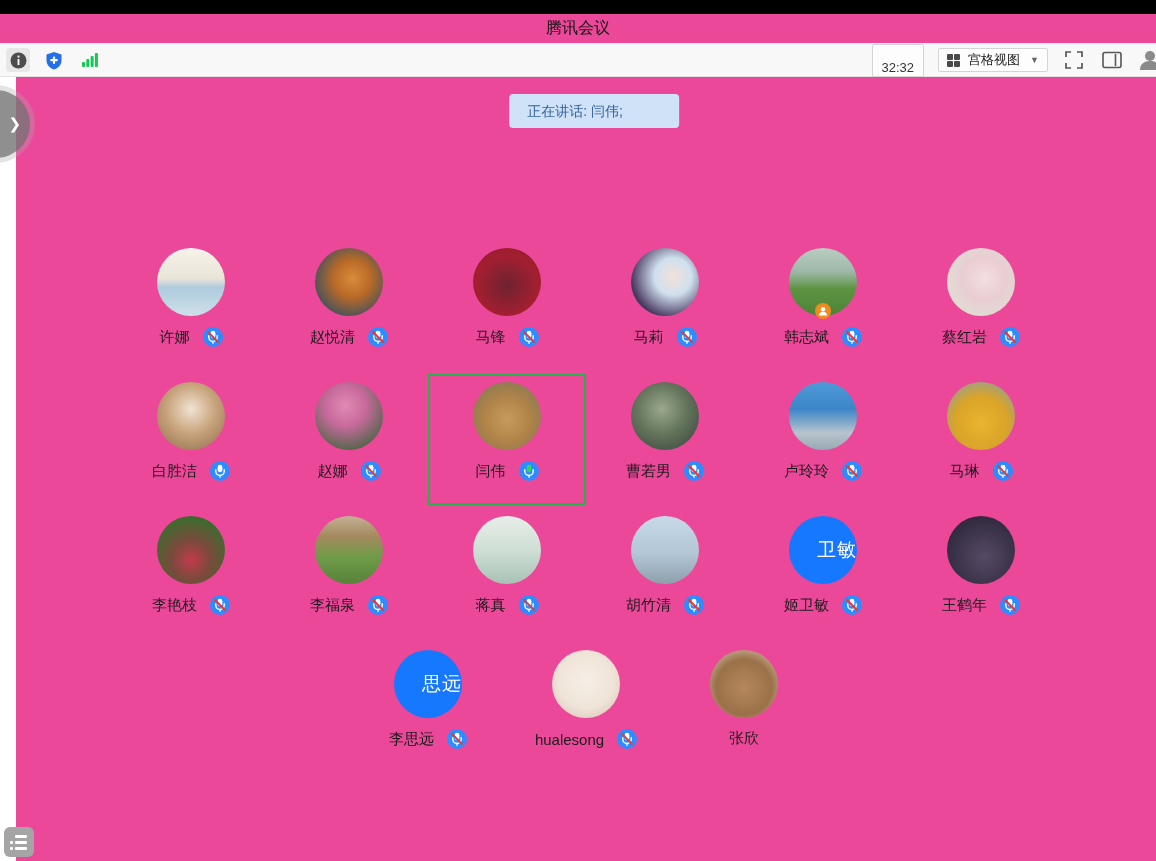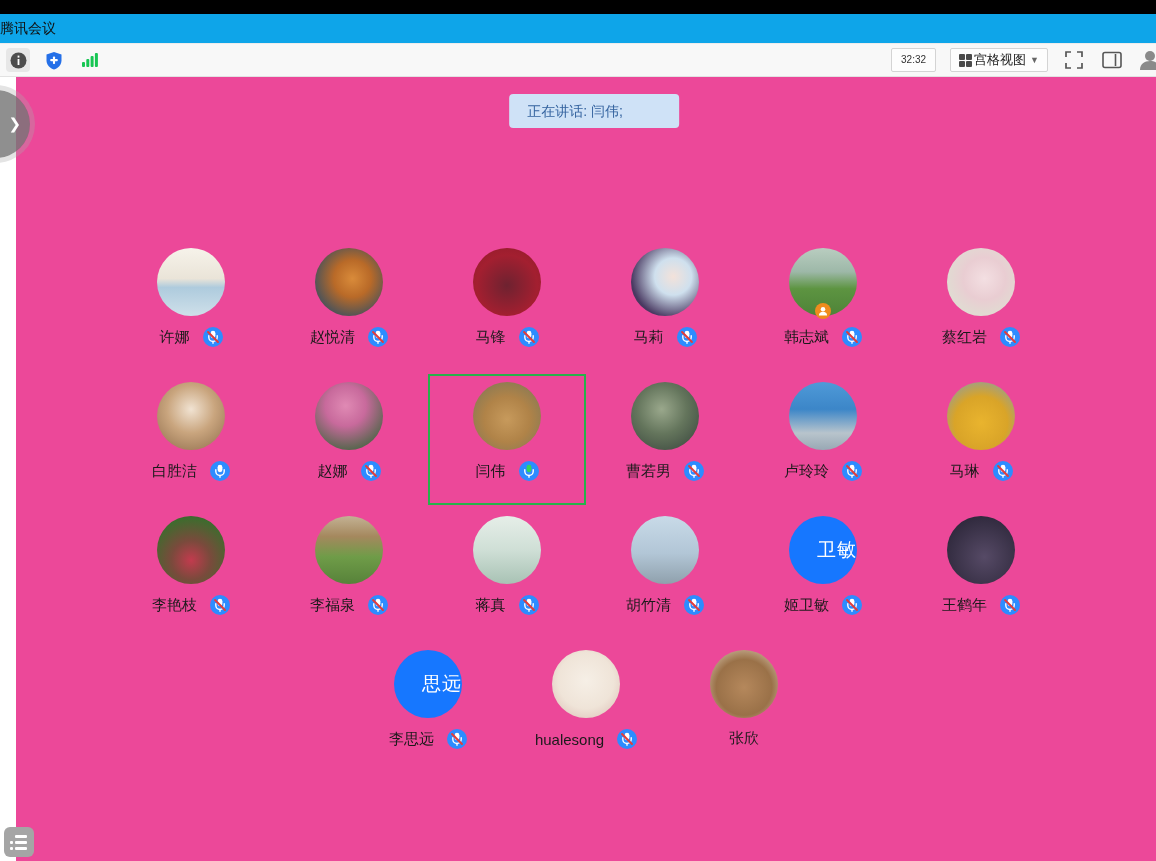--- a/index.html
+++ b/index.html
@@ -4,39 +4,39 @@
 <style>
   * { margin:0; padding:0; box-sizing:border-box; }
   html,body { width:1156px; height:861px; }
   body {
     position:relative; overflow:hidden; background:#fff;
     font-family:"Liberation Sans", sans-serif; color:#1a1a1a;
   }
   
   .osbar { height:14px; background:#000; width:100%; }
   .titlebar {
-    height:30px; background:#0ea5e9; border-bottom:1px solid #ececec;
-    display:flex; align-items:center; justify-content:flex-start;
-    font-size:14px; color:#111;
+    height:30px; background:#ec4899; border-bottom:1px solid #ececec;
+    display:flex; align-items:center; justify-content:center;
+    font-size:16px; color:#111;
   }
   .toolbar {
     height:33px; background:#f8f8f8; border-bottom:1px solid #e2e2e2;
     display:flex; align-items:center; padding:0 6px; position:relative; z-index:2;
   }
   .tb-left { display:flex; align-items:center; gap:12px; }
   .tb-btn { width:24px; height:24px; display:flex; align-items:center; justify-content:center; border-radius:4px; }
   .tb-btn.pressed { background:#e7e7e7; }
   .tb-right { margin-left:auto; display:flex; align-items:center; gap:14px; }
   .timer-box {
     border:1px solid #d4d4d4; background:#fdfdfd; border-radius:2px;
-    font-size:10px; color:#333; padding:2px 9px; height:24px; line-height:17px;
+    font-size:13px; color:#333; padding:14px 9px; height:33px; line-height:17px;
   }
   .view-select {
     border:1px solid #d4d4d4; background:#fdfdfd; border-radius:2px;
-    height:24px; display:flex; align-items:center; gap:2px; padding:0 8px;
+    height:24px; display:flex; align-items:center; gap:8px; padding:0 8px;
     font-size:13px; color:#222;
   }
   .grid-glyph { display:grid; grid-template-columns:6px 6px; grid-template-rows:6px 6px; gap:1px; }
   .grid-glyph span { background:#4a4a4a; border-radius:1px; }
   .caret { font-size:9px; color:#666; margin-left:2px; }
   .person-cut { margin-right:-12px; }
   
   .flyout {
     position:absolute; left:-38px; top:46px; width:68px; height:68px; border-radius:50%;
     background:rgba(118,118,118,0.82); box-shadow:0 0 0 5px rgba(170,170,170,0.32);

